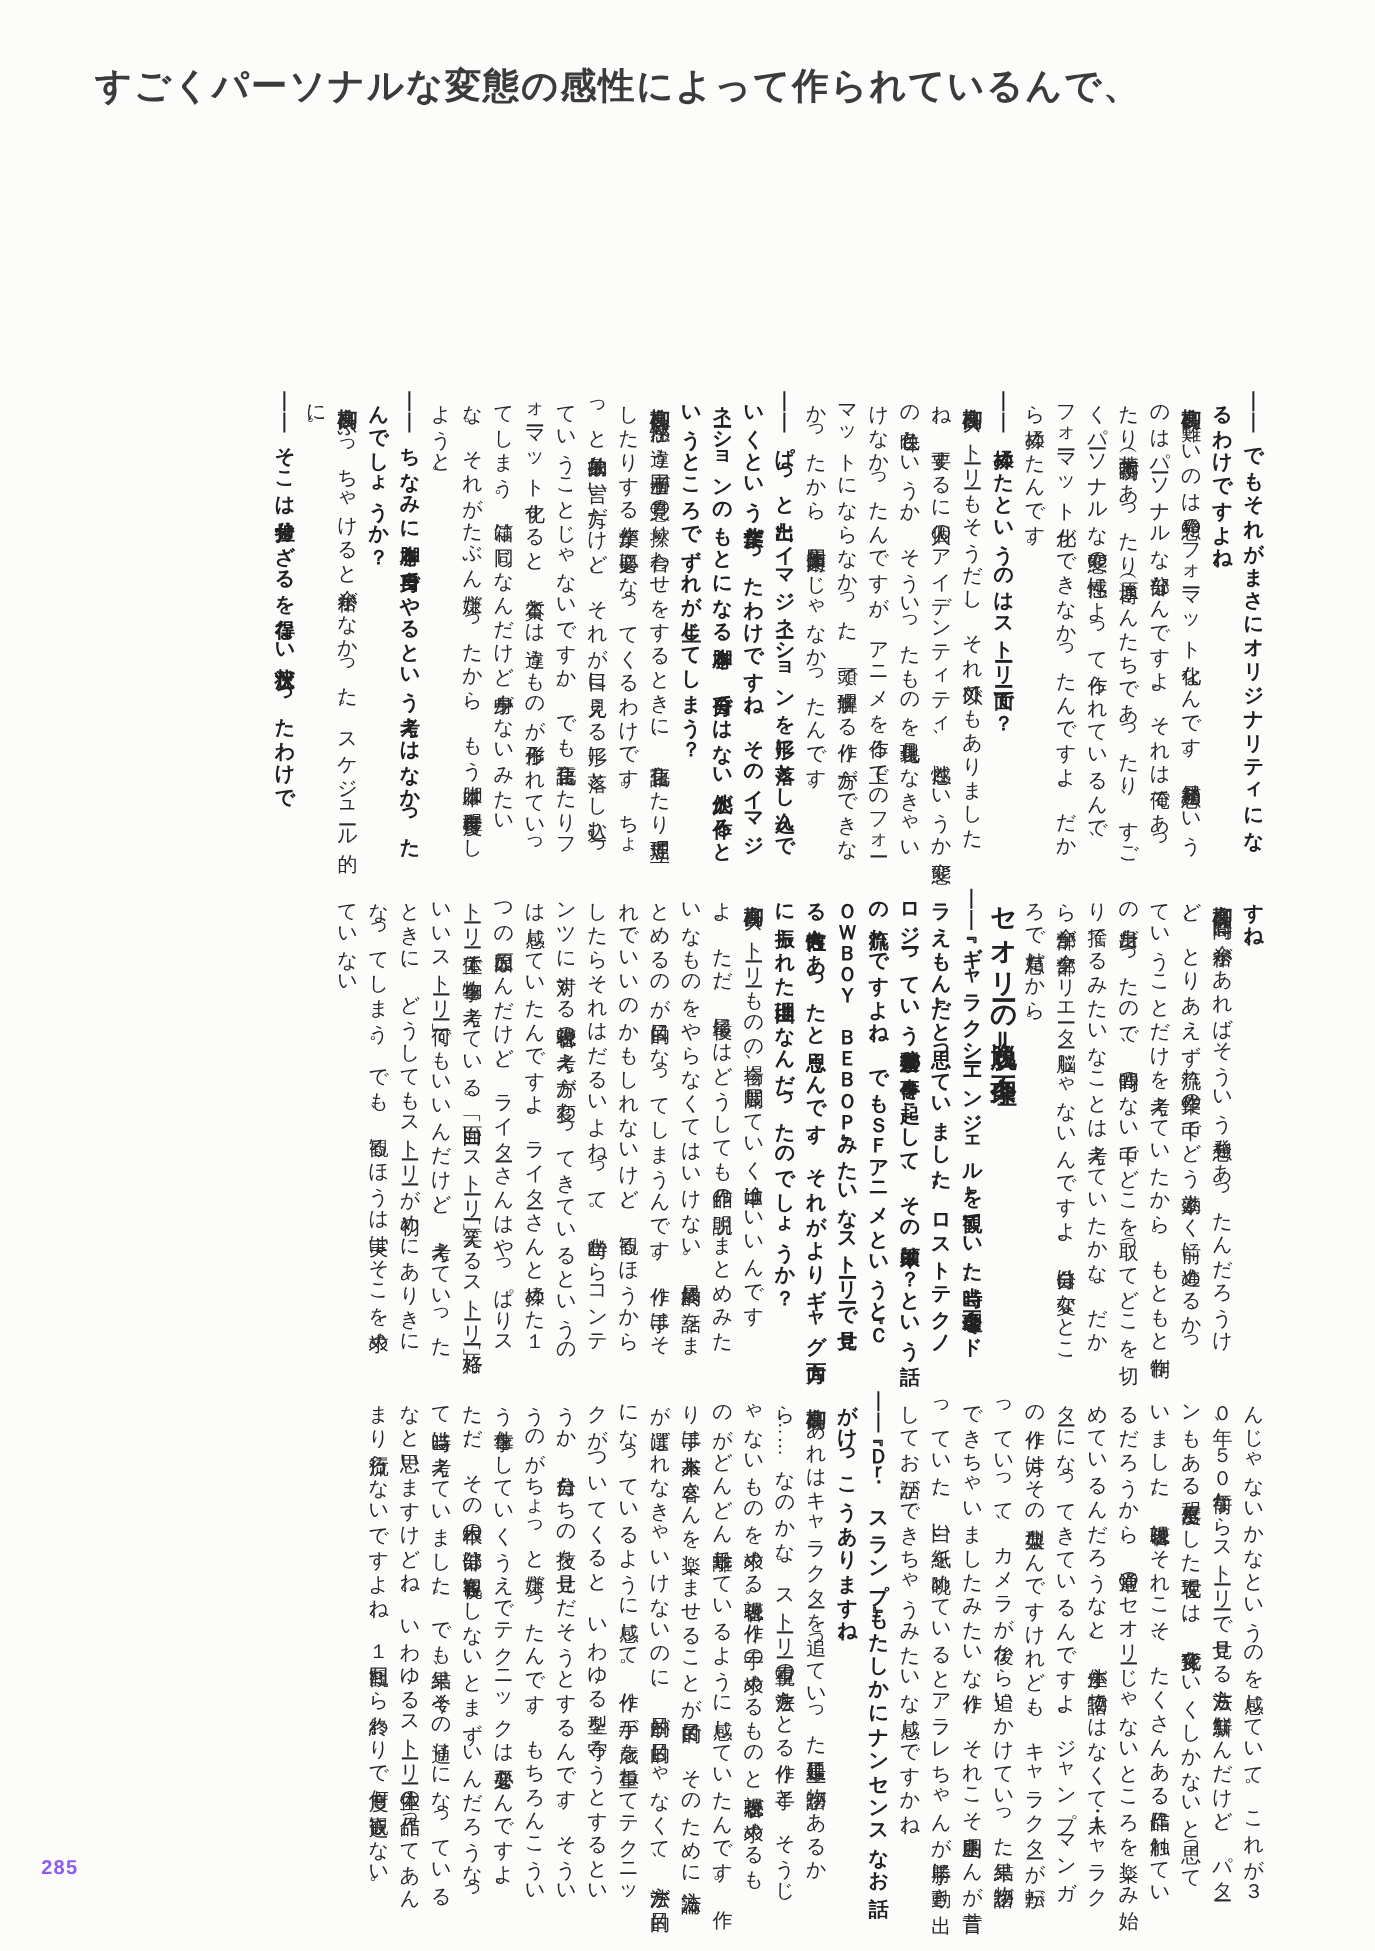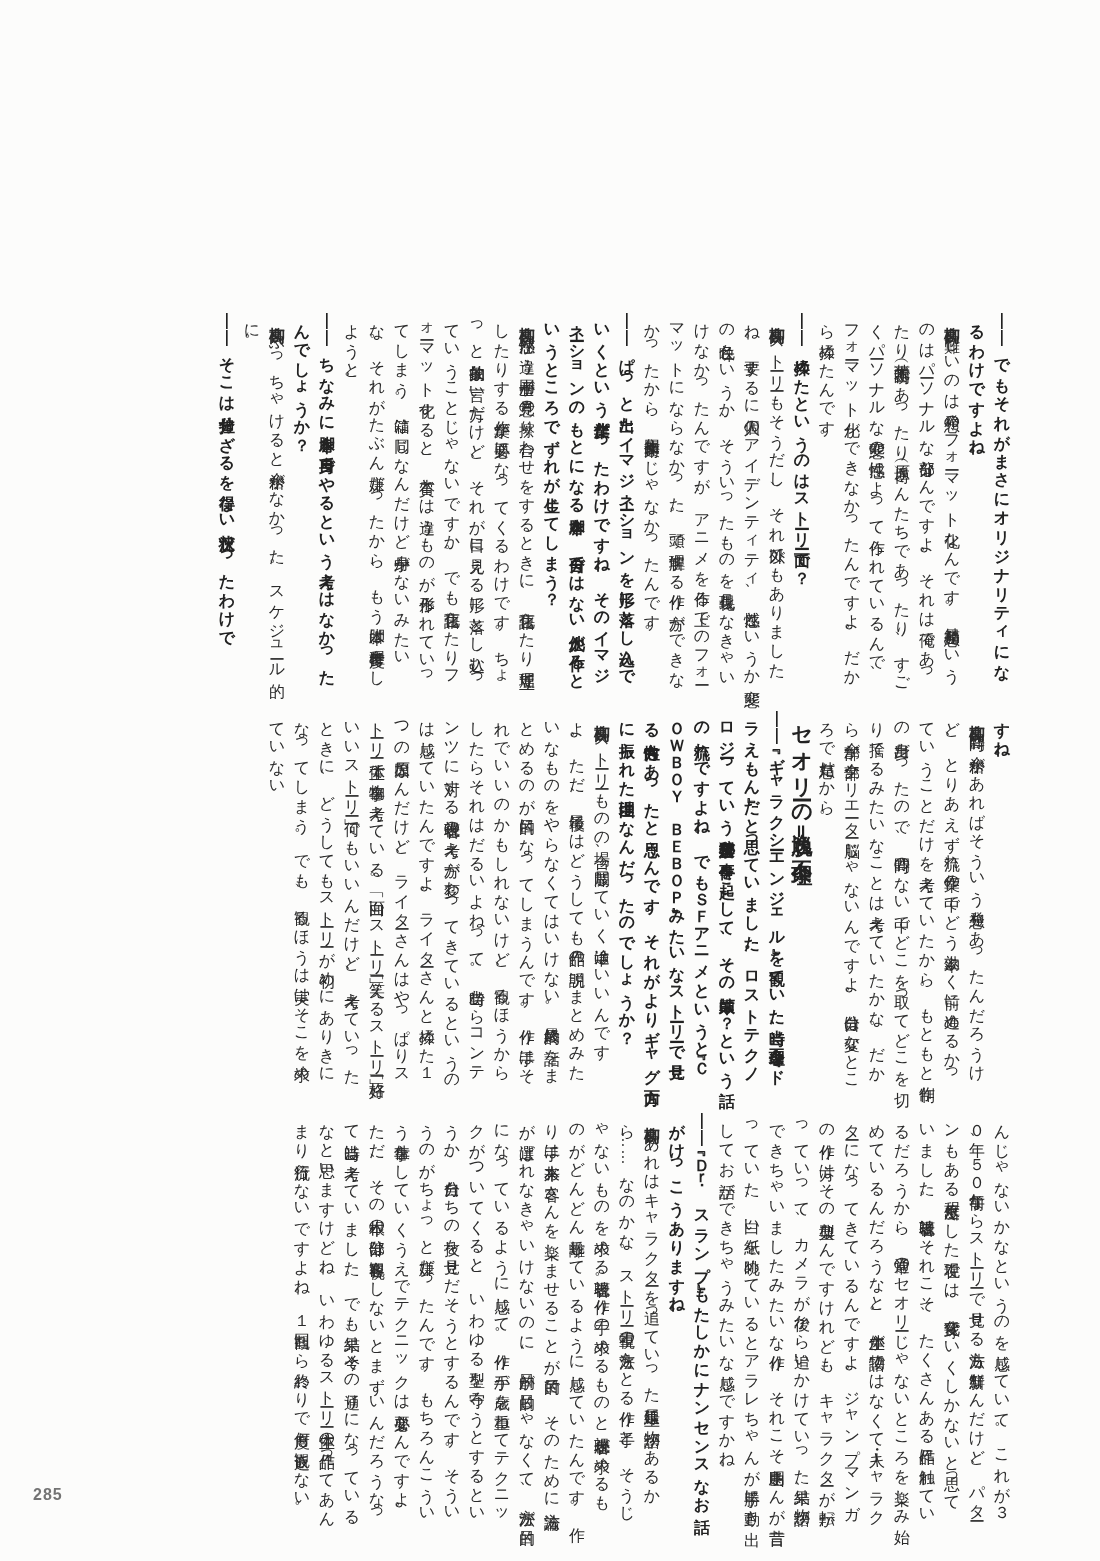--- a/index.html
+++ b/index.html
@@ -48,30 +48,31 @@
     letter-spacing: 2px;
     margin: 0 16px 0 12px;
     color: #222;
   }
 
   .page-number {
     position: absolute;
     left: 33px; top: 1486px;
     font-size: 16px;
     font-weight: 600;
-    color: #737373;
+    color: #8b5cf6;
     letter-spacing: 1px;
   }
 </style>
 </head>
 <body>
 
 <div class="page">
 
   <div class="headline">
+    <div>すごくパーソナルな変態の感性によって作られているんで、</div>
   </div>
 
   <section class="band band-1">
     <p class="q">――でもそれがまさにオリジナリティになるわけですよね。</p>
     <p class="a"><b class="speaker">高柳</b><span>難しいのは発想のフォーマット化なんです。結局発想というのはパーソナルな部分なんですよ。それは俺であったり荒木（哲朗）であったり原（博）さんたちであったり、すごくパーソナルな変態の感性によって作られているんで、フォーマット化ができなかったんですよ。だから揉めたんです。</span></p>
     <p class="q">――揉めたというのはストーリー面で？</p>
     <p class="a"><b class="speaker">高柳</b><span>ストーリーもそうだし、それ以外でもありましたね。要するに個人のアイデンティティ、感性というか変態の色味というか、そういったものを具現化しなきゃいけなかったんですが、アニメを作る上でのフォーマットにならなかった。頭で理解する作り方ができなかったから、集団作業向きじゃなかったんです。</span></p>
     <p class="q">――ぱっと出たイマジネーションを形に落とし込んでいくという作業だったわけですね。そのイマジネーションのもとになる脚本を、自分ではない他人が作るというところでずれが生じてしまう？</p>
     <p class="a"><b class="speaker">高柳</b><span>感性が違う者同士が意見の擦り合わせをするときに、言語化したり理屈立てしたりする作業が必要になってくるわけです。ちょっと抽象的な言い方だけど、それが目に見える形に落とし込むっていうことじゃないですか。でも言語化したりフォーマット化すると、本質とは違うものが形作られていってしまう。箱は同じなんだけど中身がないみたいな。それがたぶん嫌だったから、もう脚本は参考程度にしようと。</span></p>
     <p class="q">――ちなみに脚本を自身でやるという考えはなかったんでしょうか？</p>

